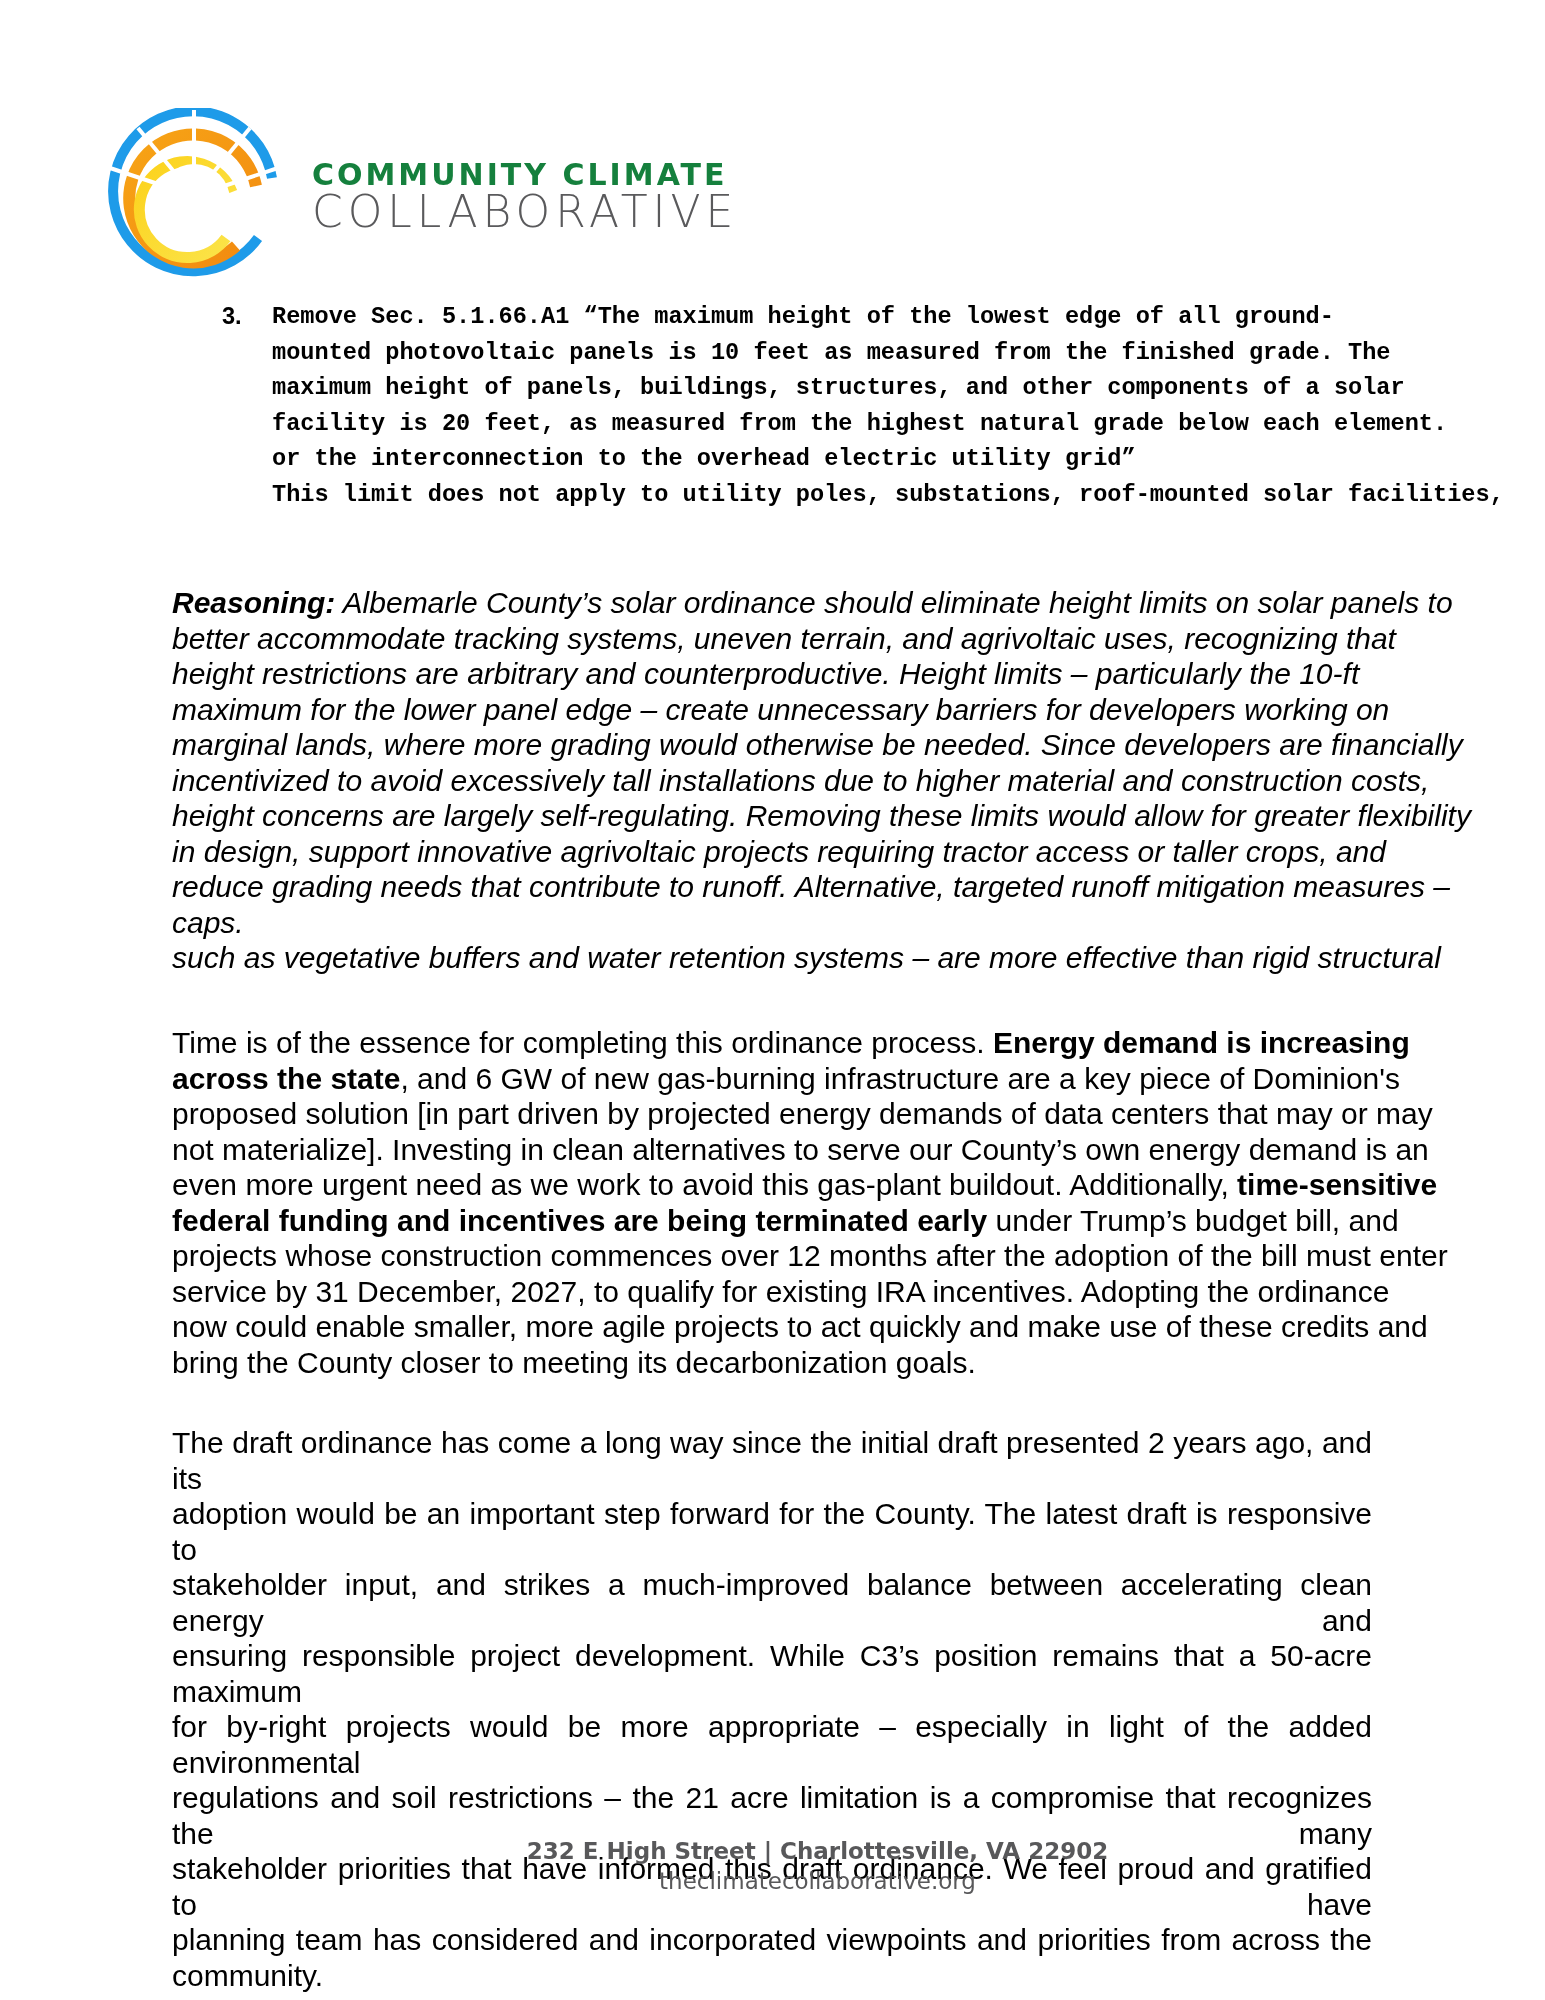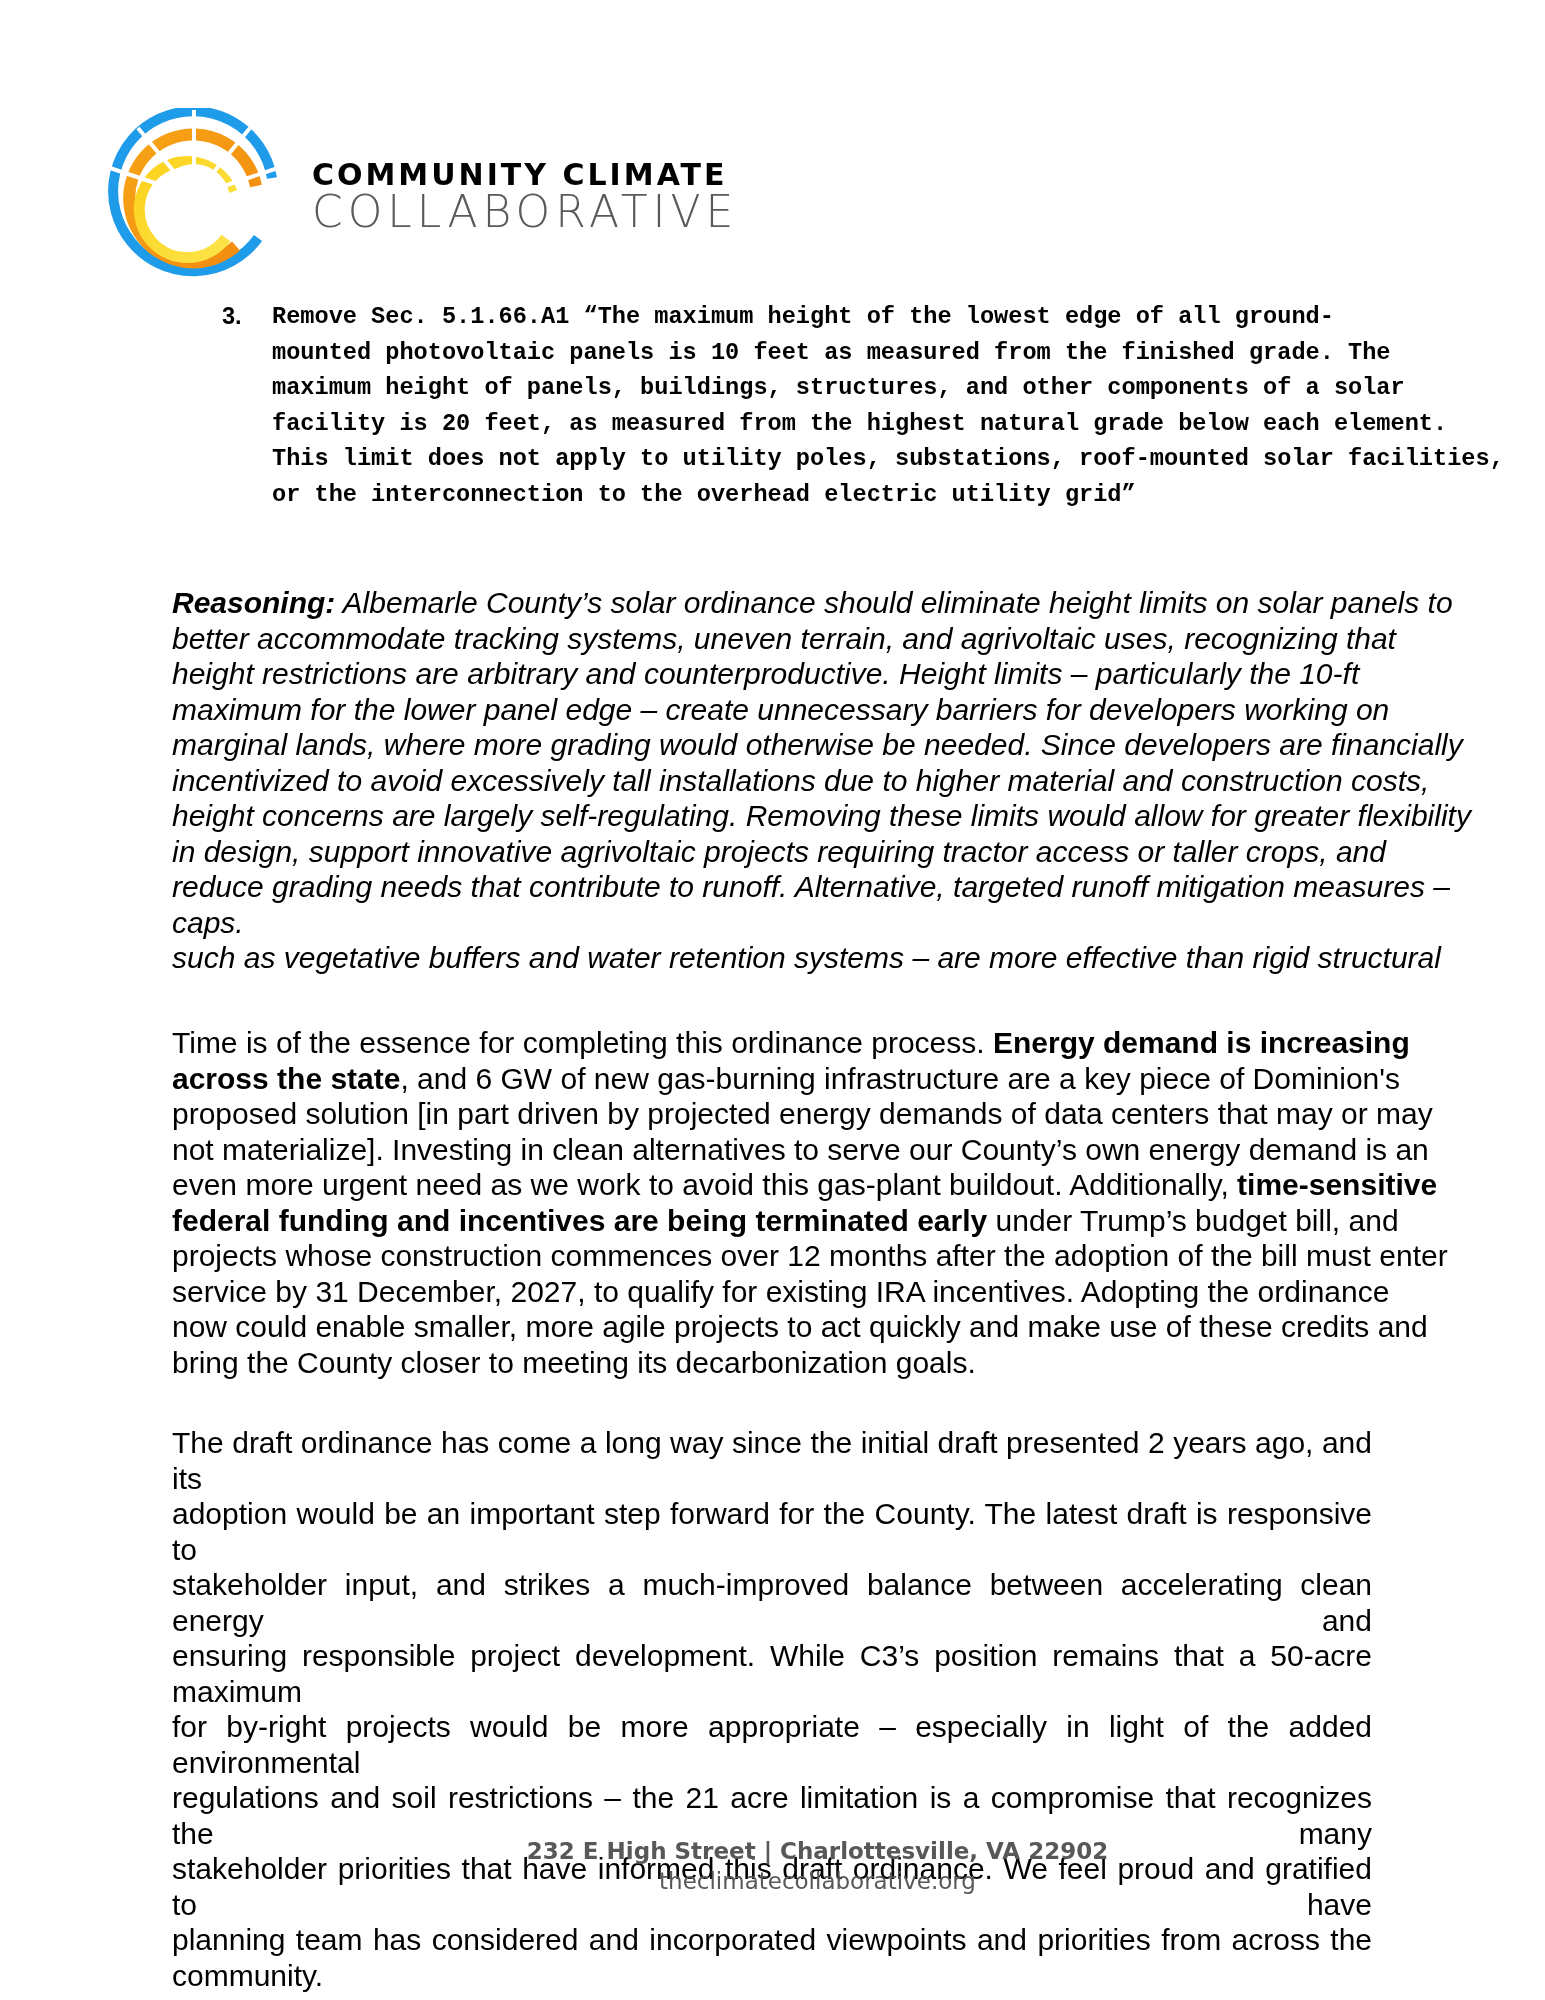--- a/index.html
+++ b/index.html
@@ -2,21 +2,21 @@
 <html><head>
 <meta charset="utf-8">
 <style>
   html, body { margin: 0; padding: 0; background: #ffffff; }
   body { width: 1545px; height: 2000px; position: relative; overflow: hidden;
          font-family: "Liberation Sans", sans-serif; color: #000; }
 
   .logo { position: absolute; left: 108px; top: 108px; width: 172px; height: 172px; }
   .brand { position: absolute; left: 312px; top: 158px; }
   .brand-line1 { font-family: "DejaVu Sans", sans-serif; font-weight: bold; font-size: 30px;
-                 letter-spacing: 3px; color: #000000; line-height: 34px; }
+                 letter-spacing: 3px; color: #15803d; line-height: 34px; }
   .brand-line2 { font-family: "DejaVu Sans", sans-serif; font-weight: 200; font-size: 44px;
                  letter-spacing: 5px; color: #5a5a5c; line-height: 40px; -webkit-text-stroke: 0; }
 
   .item { position: absolute; left: 224px; top: 299px; width: 1140px; font-weight: bold;
           font-size: 23.6px; line-height: 35.5px; }
   .item-num { position: absolute; left: -2px; top: 0; }
   .item-text { position: absolute; left: 48px; top: 0; width: 1100px; font-family: Liberation Mono, monospace; }
   .item-line { display: block; white-space: nowrap; }
 
   .para { position: absolute; left: 172px; width: 1200px; font-size: 30px; line-height: 35.5px; }
@@ -68,22 +68,22 @@
   <div class="brand-line2">COLLABORATIVE</div>
 </div>
 
 <div class="item">
   <span class="item-num">3.</span>
   <div class="item-text">
     <span class="item-line">Remove Sec. 5.1.66.A1 “The maximum height of the lowest edge of all ground-</span>
     <span class="item-line">mounted photovoltaic panels is 10 feet as measured from the finished grade. The</span>
     <span class="item-line">maximum height of panels, buildings, structures, and other components of a solar</span>
     <span class="item-line">facility is 20 feet, as measured from the highest natural grade below each element.</span>
+    <span class="item-line">or the interconnection to the overhead electric utility grid”</span>
     <span class="item-line">This limit does not apply to utility poles, substations, roof-mounted solar facilities,</span>
-    <span class="item-line">or the interconnection to the overhead electric utility grid”</span>
   </div>
 </div>
 
 <div class="para reasoning">
   <span class="line"><b>Reasoning:</b><span> Albemarle County’s solar ordinance should eliminate height limits on solar panels to</span></span>
   <span class="line">better accommodate tracking systems, uneven terrain, and agrivoltaic uses, recognizing that</span>
   <span class="line">height restrictions are arbitrary and counterproductive. Height limits – particularly the 10-ft</span>
   <span class="line">maximum for the lower panel edge – create unnecessary barriers for developers working on</span>
   <span class="line">marginal lands, where more grading would otherwise be needed. Since developers are financially</span>
   <span class="line">incentivized to avoid excessively tall installations due to higher material and construction costs,</span>

